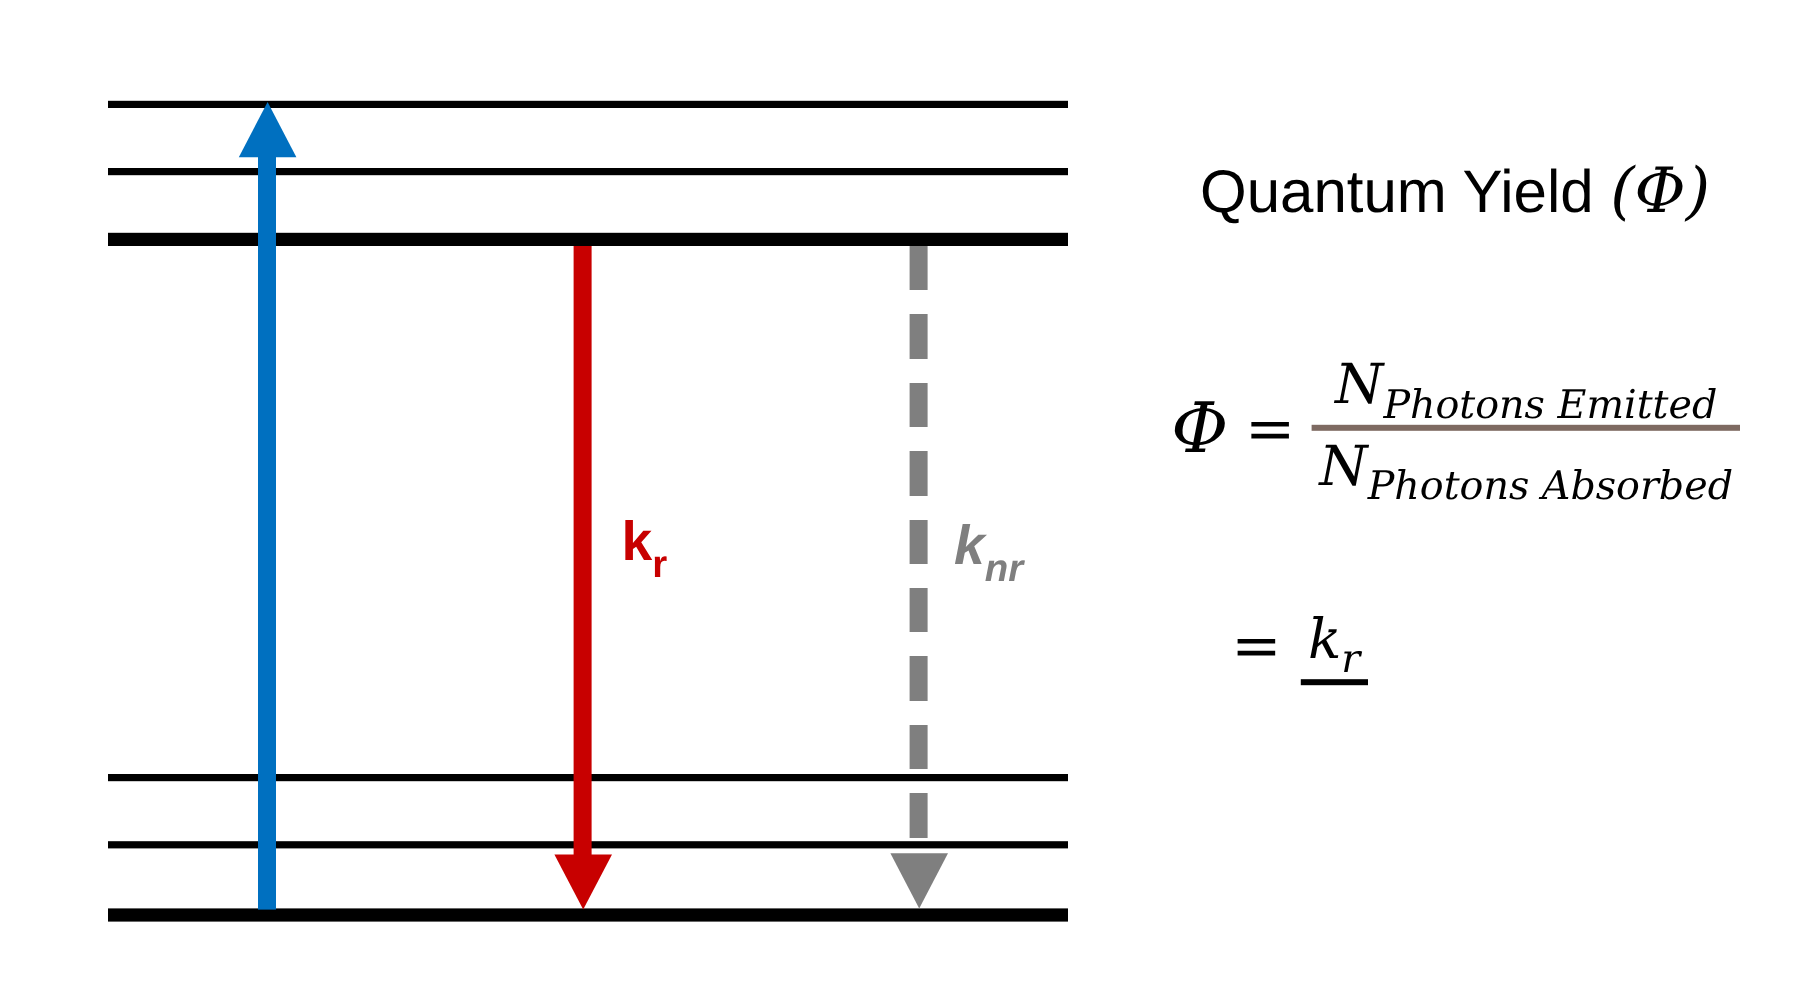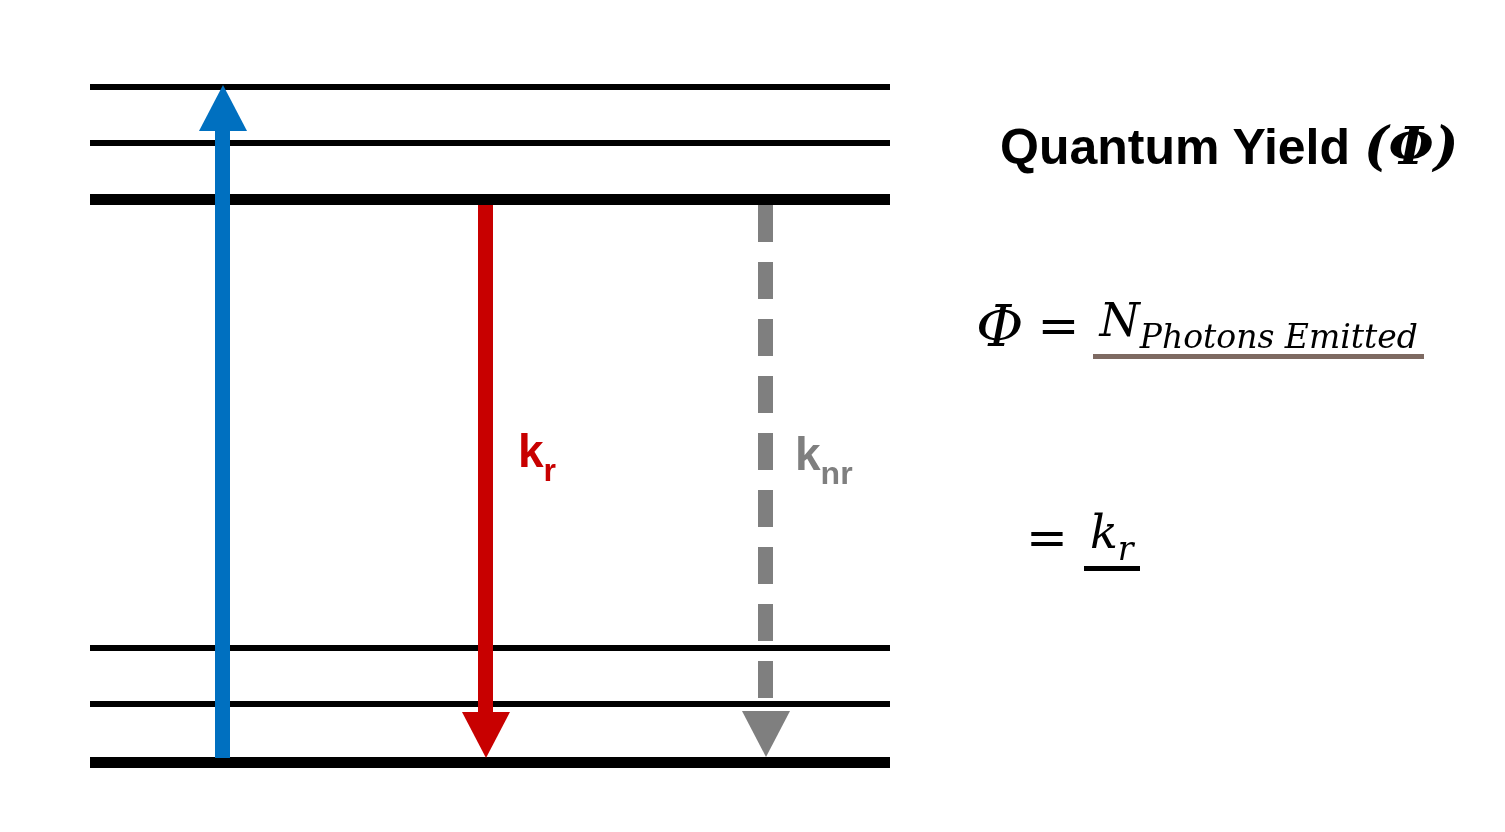--- a/index.html
+++ b/index.html
@@ -34,24 +34,24 @@
   .rad-head{left:462px;top:712px;border-left:24px solid transparent;border-right:24px solid transparent;border-top:46px solid var(--red);}
 
   .nr-shaft{left:758px;top:205px;height:506px;
     background:repeating-linear-gradient(to bottom,var(--gray) 0 37px,transparent 37px 57px);}
   .nr-head{left:742px;top:711px;border-left:24px solid transparent;border-right:24px solid transparent;border-top:46px solid var(--gray);}
 
   
   .rate{position:absolute;font-weight:bold;font-size:46px;line-height:1;letter-spacing:0;}
   .rate sub{font-size:32px;line-height:1;vertical-align:-14px;font-weight:bold;}
   .rate.kr{left:518px;top:428px;color:var(--red);}
-  .rate.knr{left:795px;top:431px;color:var(--gray);}
+  .rate.knr{left:795px;top:431px;color:var(--gray);font-style:italic;}
 
   
-  .title{position:absolute;left:1000px;top:116px;font-size:50px;line-height:1.15;white-space:nowrap;font-weight:bold;}
+  .title{position:absolute;left:1000px;top:131px;font-size:50px;line-height:1.15;white-space:nowrap;}
   .title .mathit{font-family:"DejaVu Serif",serif;font-style:italic;font-size:52px;}
 
   .math{font-family:"DejaVu Serif",serif;font-style:italic;}
 
   .formula{position:absolute;display:flex;align-items:center;white-space:nowrap;}
   .f1{left:976px;top:292px;gap:14px;}
   .f2{left:1026px;top:504px;gap:16px;}
 
   .phi{font-size:58px;line-height:1;}
   .eq{font-family:"DejaVu Serif",serif;font-size:50px;line-height:1;font-style:normal;}
@@ -93,20 +93,21 @@
   </div>
 
   <div class="title"><span>Quantum Yield</span> <span class="mathit">(Φ)</span></div>
 
   <div class="formula f1">
     <span class="math phi">Φ</span>
     <span class="eq">=</span>
     <span class="frac">
       <span class="num math"><span>N</span><sub>Photons Emitted</sub></span>
       <span class="bar brown"></span>
+      <span class="den math"><span>N</span><sub>Photons Absorbed</sub></span>
     </span>
   </div>
 
   <div class="formula f2">
     <span class="eq">=</span>
     <span class="frac">
       <span class="num math"><span>k</span><sub>r</sub></span>
       <span class="bar black"></span>
     </span>
   </div>

